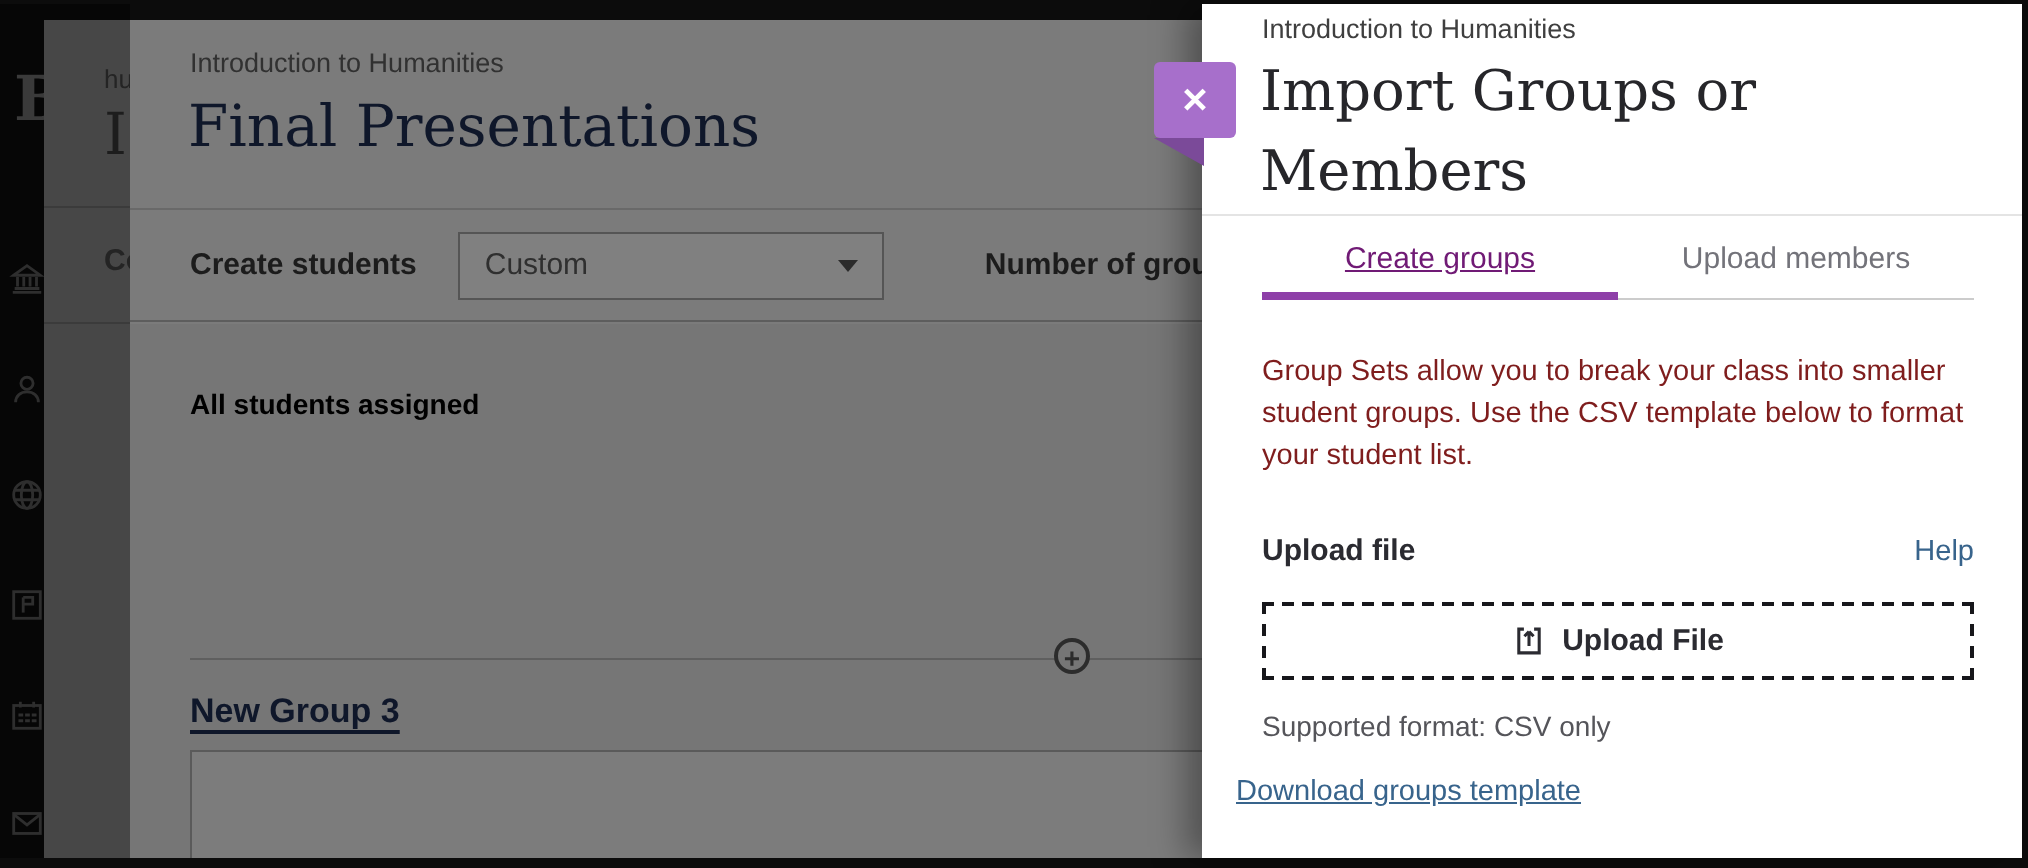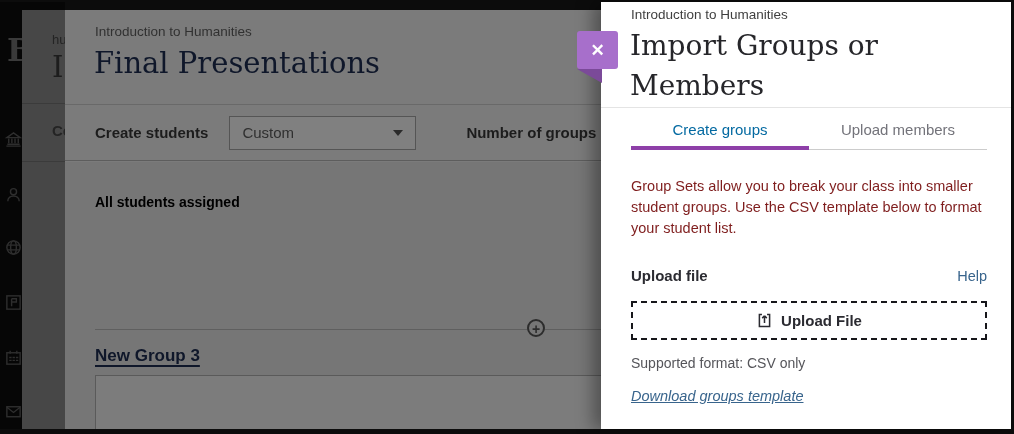--- a/index.html
+++ b/index.html
@@ -20,46 +20,46 @@
   .layer1 .hline2{position:absolute;left:0;right:0;top:151px;height:1px;background:#3b3b3b;}
   .layer1 .tool{position:absolute;left:30px;top:112px;font-weight:bold;font-size:15px;color:#242424;}
 
   
   .layer2{position:absolute;left:65px;top:10px;right:3px;bottom:5px;background:#7b7b7b;overflow:hidden;}
   .l2-crumb{position:absolute;left:30px;top:14px;font-size:13.5px;color:#313131;}
   .l2-title{position:absolute;left:29px;top:36px;font-family:"DejaVu Serif",serif;font-size:29px;color:#0f172a;}
   .l2-toolbar{position:absolute;left:0;right:0;top:94px;height:57px;border-top:1px solid #696969;border-bottom:1px solid #5d5d5d;display:flex;align-items:center;padding-left:30px;box-sizing:border-box;background:#7b7b7b;}
   .l2-body{position:absolute;left:0;right:0;top:152px;bottom:0;background:#767676;}
   .lab-bold{font-weight:bold;font-size:15px;color:#1c1c1c;}
-  .l2-dropdown{margin-left:21px;width:187px;height:34px;background:#808080;border:1px solid #555;box-sizing:border-box;display:flex;align-items:center;justify-content:space-between;padding:0 12px;font-size:15px;color:#2f2f2f;}
+  .l2-dropdown{margin-left:21px;width:213px;height:34px;background:#808080;border:1px solid #555;box-sizing:border-box;display:flex;align-items:center;justify-content:space-between;padding:0 12px;font-size:15px;color:#2f2f2f;}
   .caret{width:0;height:0;border-left:5px solid transparent;border-right:5px solid transparent;border-top:6px solid #2b2b2b;}
   .num-groups{margin-left:50px;white-space:nowrap;}
   .assigned{position:absolute;left:30px;top:32px;font-weight:bold;font-size:14px;color:#000000;text-align:center;}
   .divider-line{position:absolute;left:30px;right:0;top:167px;height:1px;background:#5f5f5f;}
   .plus-circle{position:absolute;left:462px;top:157px;width:18px;height:18px;border:2px solid #2c2c2c;border-radius:50%;color:#2c2c2c;font-size:14px;line-height:16px;text-align:center;font-weight:bold;background:#767676;box-sizing:border-box;}
   .new-group{position:absolute;left:30px;top:184px;font-weight:bold;font-size:17px;color:#0f172a;text-decoration:underline;text-decoration-thickness:2px;text-underline-offset:4px;}
   .group-box{position:absolute;left:30px;top:213px;width:520px;height:80px;background:#7c7c7c;border:1px solid #5a5a5a;box-sizing:border-box;}
 
   
   .panel{position:absolute;left:601px;top:2px;right:3px;bottom:5px;background:#ffffff;box-shadow:-8px 0 16px rgba(0,0,0,.35);}
   .p-crumb{position:absolute;left:30px;top:5px;font-size:13.5px;color:#3f3f3f;}
   .p-title{position:absolute;left:29px;top:24px;width:330px;font-family:"DejaVu Serif",serif;font-size:28px;line-height:40px;color:#26262a;}
   .p-divider{position:absolute;left:0;right:0;top:105px;height:1px;background:#e4e4e4;}
   .tabs{position:absolute;left:30px;right:24px;top:106px;display:flex;border-bottom:1px solid #cccccc;}
   .tab{width:50%;text-align:center;padding:13px 0 11px 0;font-size:15px;color:#73737a;position:relative;cursor:pointer;}
-  .tab.active{color:#0369a1;}
+  .tab.active{color:#701a75;text-decoration:underline;}
   .tab.active::after{content:"";position:absolute;left:0;right:0;bottom:-1px;height:4px;background:#8e3fa8;}
   .p-desc{position:absolute;left:30px;right:26px;top:174px;font-size:14.5px;line-height:21px;color:#7f1d1d;}
   .upload-row{position:absolute;left:30px;right:24px;top:265px;display:flex;justify-content:space-between;align-items:center;}
   .upload-label{font-weight:bold;font-size:15px;color:#2b2b31;}
   .help-link{font-size:14.5px;color:#38648c;cursor:pointer;}
   .upload-btn{position:absolute;left:30px;right:24px;top:299px;height:39px;border:2px dashed #17171b;box-sizing:border-box;background:#fff;display:flex;align-items:center;justify-content:center;gap:8px;font-weight:bold;font-size:15px;color:#2b2b31;cursor:pointer;}
   .upload-btn svg{width:17px;height:17px;stroke:#2b2b31;fill:none;stroke-width:1.8;}
   .supported{position:absolute;left:30px;top:353px;font-size:14px;color:#55555a;}
-  .download-link{position:absolute;left:30px;top:386px;font-size:14.5px;color:#38648c;text-decoration:underline;cursor:pointer;font-style:italic;}
+  .download-link{position:absolute;left:17px;top:386px;font-size:14.5px;color:#38648c;text-decoration:underline;cursor:pointer;}
 
   
   .close-btn{position:absolute;left:577px;top:31px;width:41px;height:38px;background:#a76fcb;border-radius:3px;display:flex;align-items:center;justify-content:center;cursor:pointer;z-index:5;}
   .close-btn .x{color:#ffffff;font-size:17px;line-height:17px;font-weight:bold;}
   .close-tail{position:absolute;left:577px;top:69px;width:25px;height:14px;background:#7b4a99;clip-path:polygon(0 0,100% 0,100% 100%);z-index:4;}
 </style>
 </head>
 <body>
 
 <div class="canvas">

